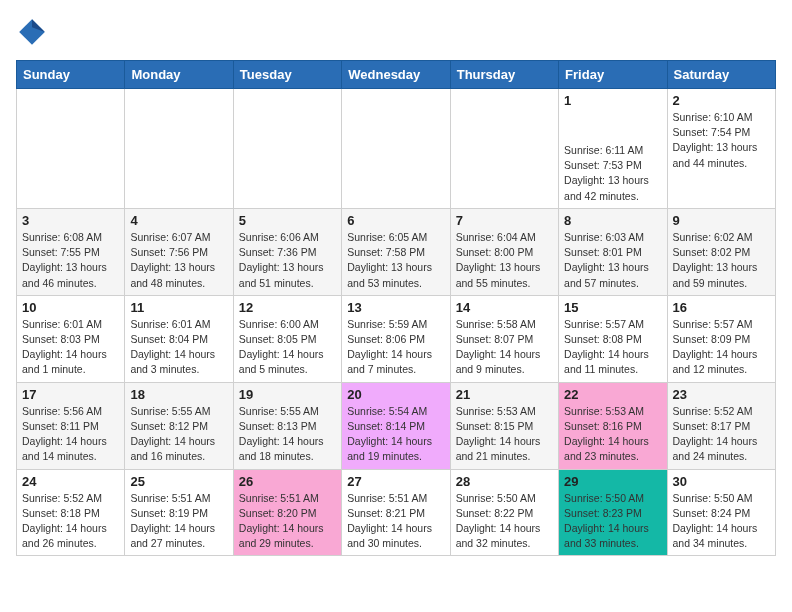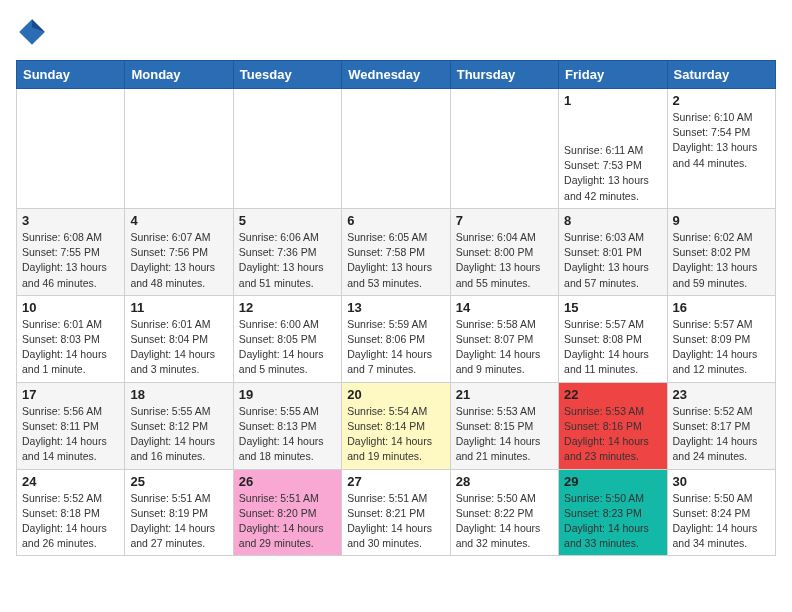--- a/index.html
+++ b/index.html
@@ -257,35 +257,35 @@
 Daylight: 14 hours
 and 16 minutes.</div>
         </td>
         <td style="background: rgb(245, 245, 245);">
           <div class="day-number">19</div>
           <div class="day-info" style="white-space: pre-line;">Sunrise: 5:55 AM
 Sunset: 8:13 PM
 Daylight: 14 hours
 and 18 minutes.</div>
         </td>
-        <td style="background: #fef9c3; margin-left: 41px;">
+        <td style="background: #f0abfc; margin-left: 41px;">
           <div class="day-number">20</div>
           <div class="day-info" style="white-space: pre-line;">Sunrise: 5:54 AM
 Sunset: 8:14 PM
 Daylight: 14 hours
 and 19 minutes.</div>
         </td>
         <td style="background: rgb(245, 245, 245);">
           <div class="day-number">21</div>
           <div class="day-info" style="white-space: pre-line;">Sunrise: 5:53 AM
 Sunset: 8:15 PM
 Daylight: 14 hours
 and 21 minutes.</div>
         </td>
-        <td style="background: #ef4444;">
+        <td style="background: #f9a8d4;">
           <div class="day-number">22</div>
           <div class="day-info" style="white-space: pre-line;">Sunrise: 5:53 AM
 Sunset: 8:16 PM
 Daylight: 14 hours
 and 23 minutes.</div>
         </td>
         <td style="background: rgb(245, 245, 245);">
           <div class="day-number">23</div>
           <div class="day-info" style="white-space: pre-line;">Sunrise: 5:52 AM
 Sunset: 8:17 PM

